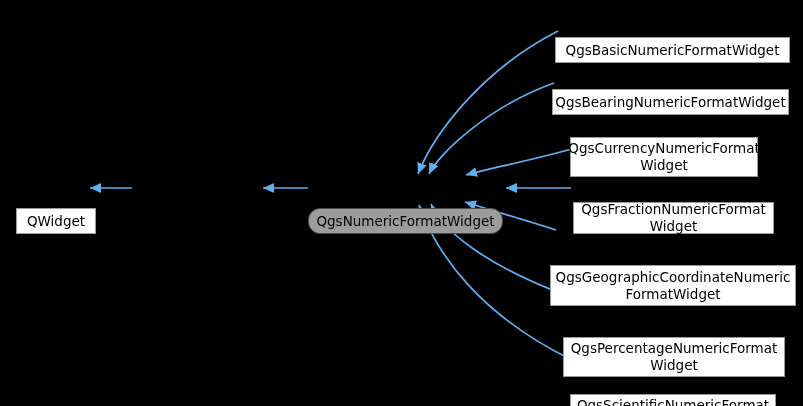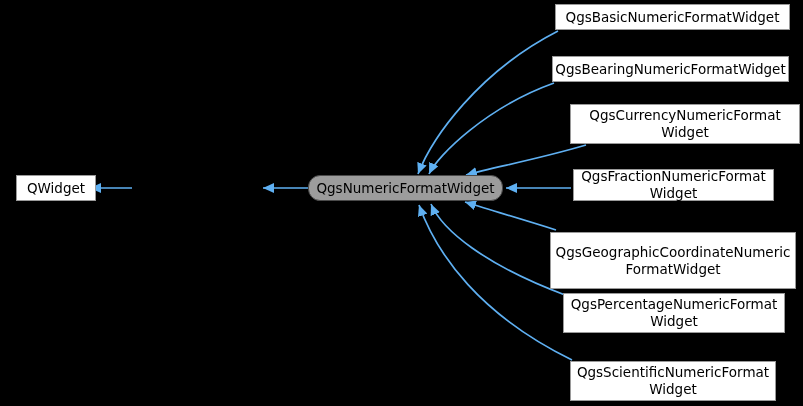--- a/index.html
+++ b/index.html
@@ -8,20 +8,21 @@
     font-family:"DejaVu Sans","Liberation Sans",sans-serif;
   }
   svg.edges{position:absolute;left:0;top:0;width:803px;height:406px;display:block;}
   .edge{stroke:#5fb0f2;stroke-width:1.7;fill:none;}
   .node{
     position:absolute;box-sizing:border-box;background:#ffffff;
     border:1.4px solid #9a9a9a;color:#000;
     display:flex;flex-direction:column;align-items:center;justify-content:center;
     font-size:13.5px;line-height:17px;text-align:center;white-space:nowrap;
     cursor:pointer;
+    margin-top:33px;
   }
   .node.current{background:#9c9c9c;border-color:#4a4a4a;cursor:default;border-radius:12px;}
   .node span{display:block;}
 </style>
 </head>
 <body>
 
 <div class="canvas">
 
   <svg class="edges" viewBox="0 0 803 406" aria-hidden="true">
@@ -51,36 +52,36 @@
   </div>
 
   <div class="node" style="left:555px;top:4px;width:235px;height:26px">
     <span>QgsBasicNumericFormatWidget</span>
   </div>
 
   <div class="node" style="left:552px;top:56px;width:237px;height:26px">
     <span>QgsBearingNumericFormatWidget</span>
   </div>
 
-  <div class="node" style="left:570px;top:104px;width:230px;height:40px">
+  <div class="node" style="left:570px;top:104px;width:188px;height:40px">
     <span>QgsCurrencyNumericFormat</span>
     <span>Widget</span>
   </div>
 
   <div class="node" style="left:573px;top:169px;width:201px;height:32px">
     <span>QgsFractionNumericFormat</span>
     <span>Widget</span>
   </div>
 
-  <div class="node" style="left:550px;top:232px;width:246px;height:57px">
+  <div class="node" style="left:550px;top:232px;width:246px;height:41px">
     <span>QgsGeographicCoordinateNumeric</span>
     <span>FormatWidget</span>
   </div>
 
-  <div class="node" style="left:563px;top:293px;width:222px;height:40px">
+  <div class="node" style="left:563px;top:304px;width:222px;height:40px">
     <span>QgsPercentageNumericFormat</span>
     <span>Widget</span>
   </div>
 
   <div class="node" style="left:570px;top:361px;width:206px;height:40px">
     <span>QgsScientificNumericFormat</span>
     <span>Widget</span>
   </div>
 
 </div>

